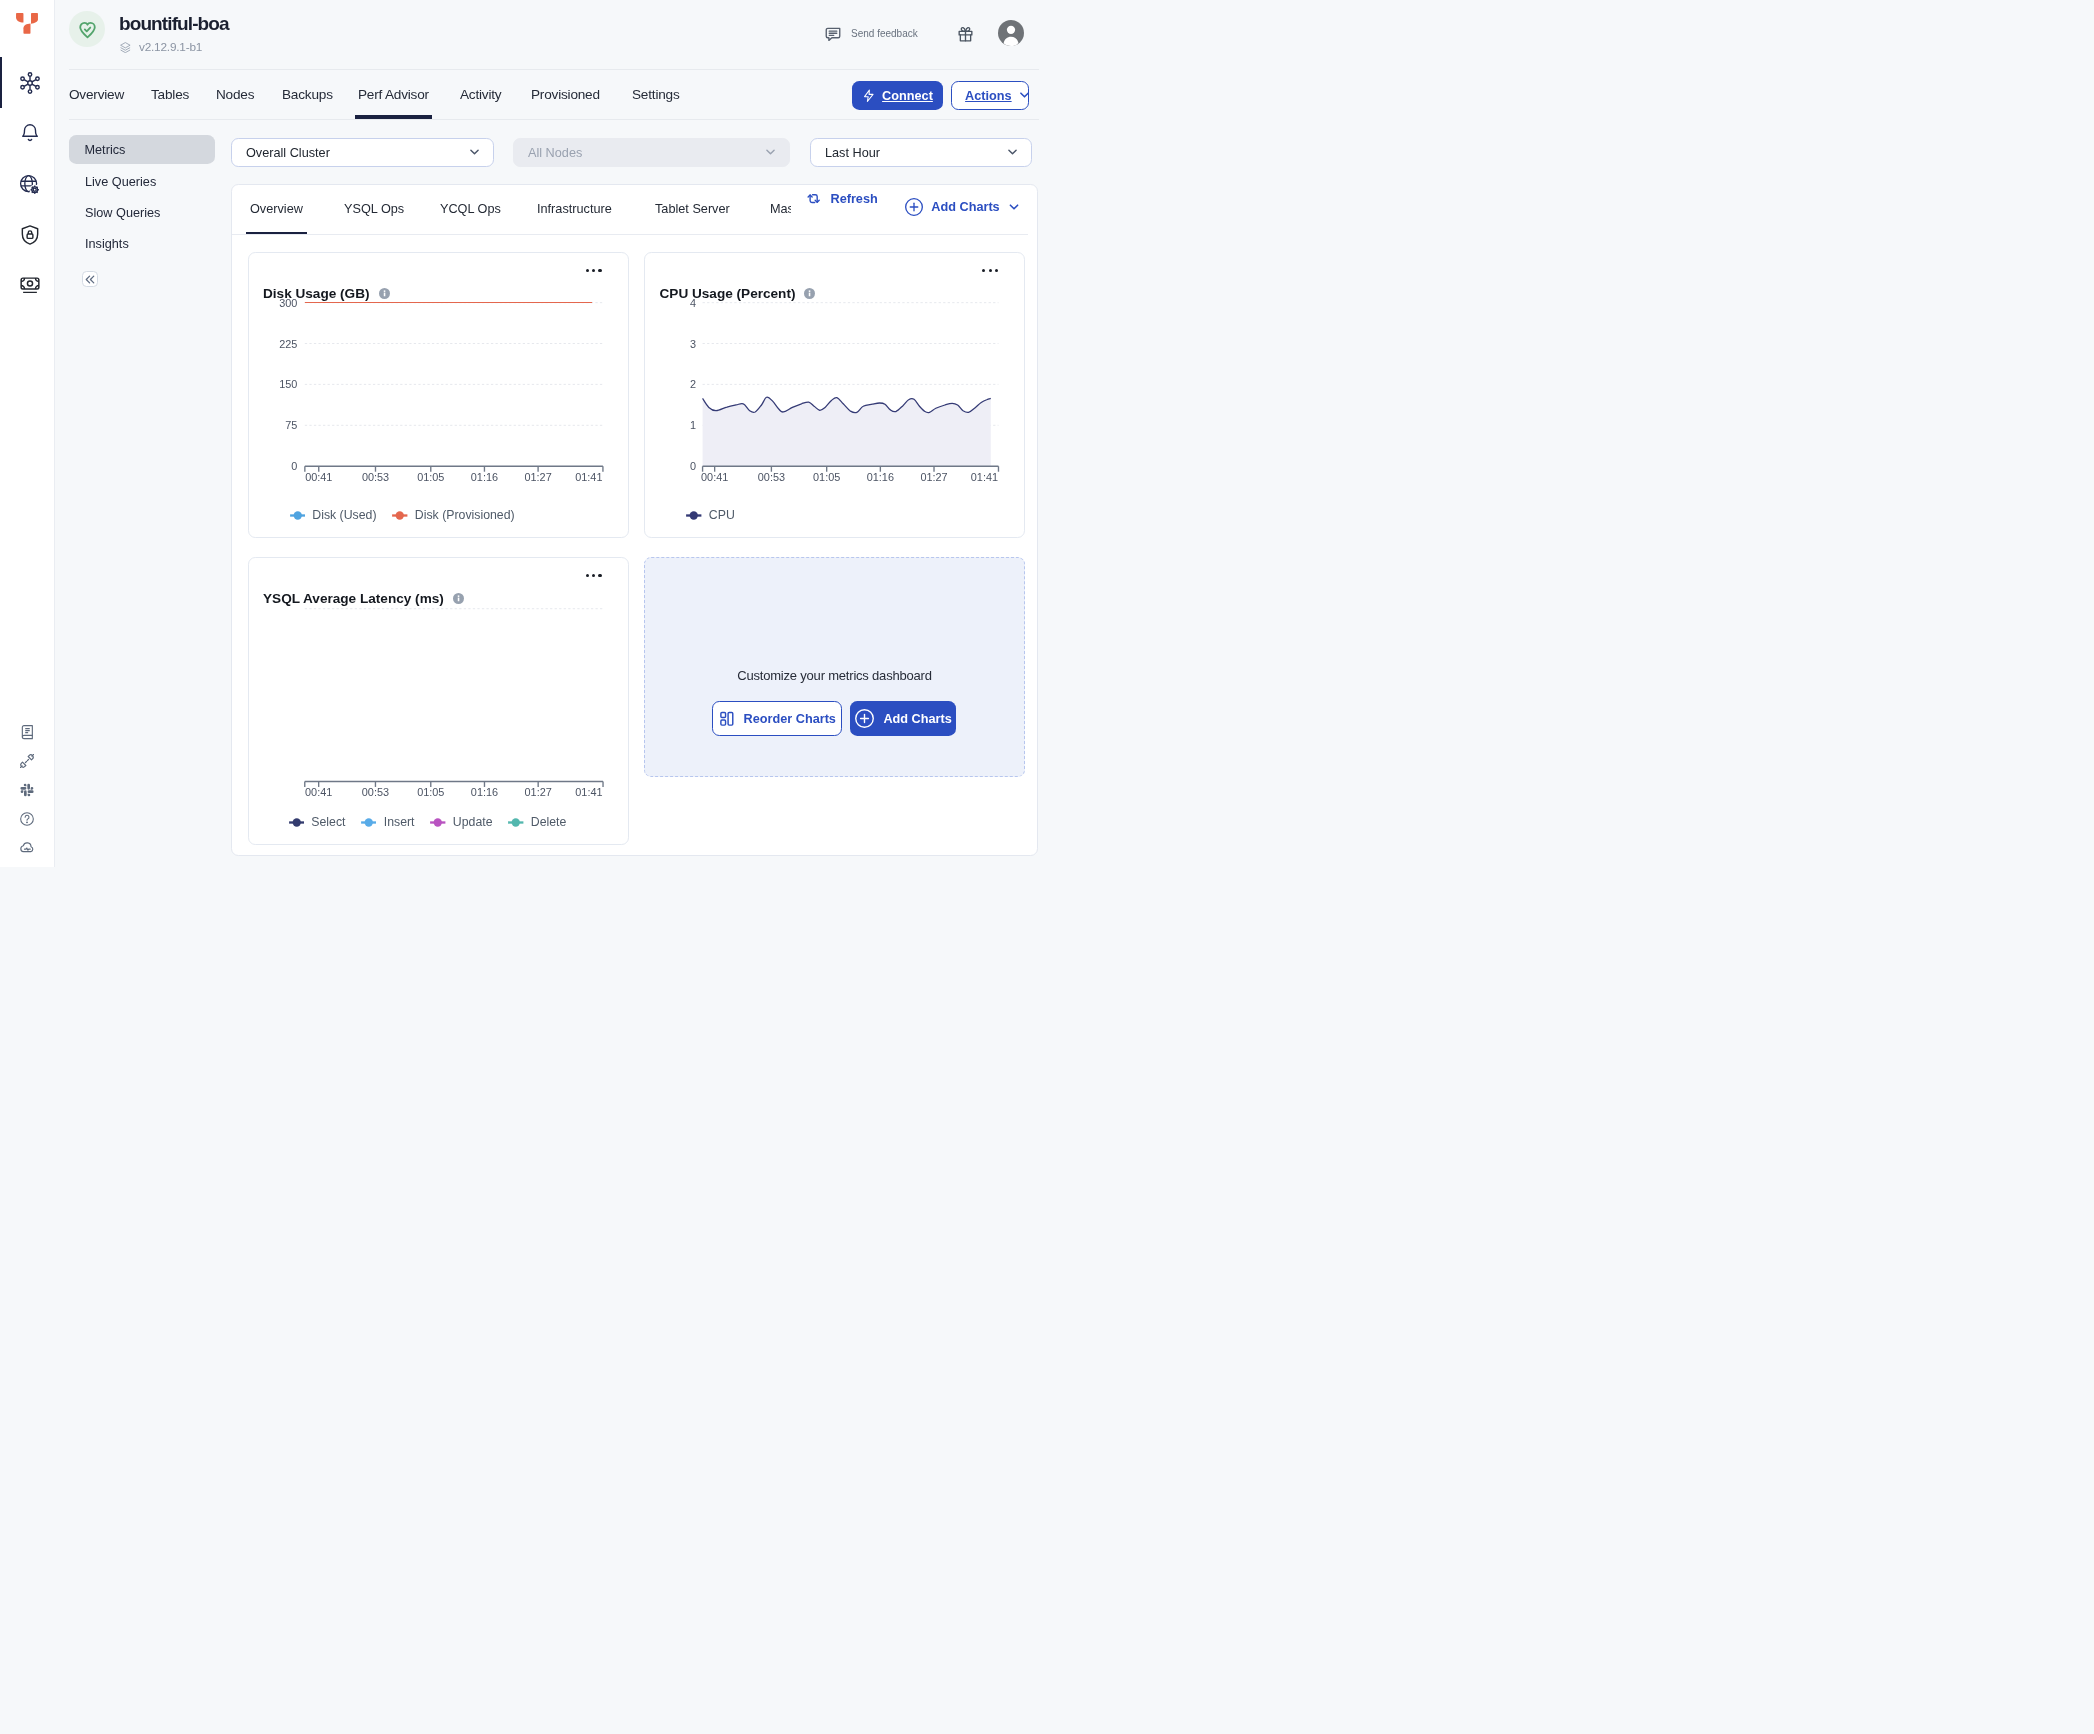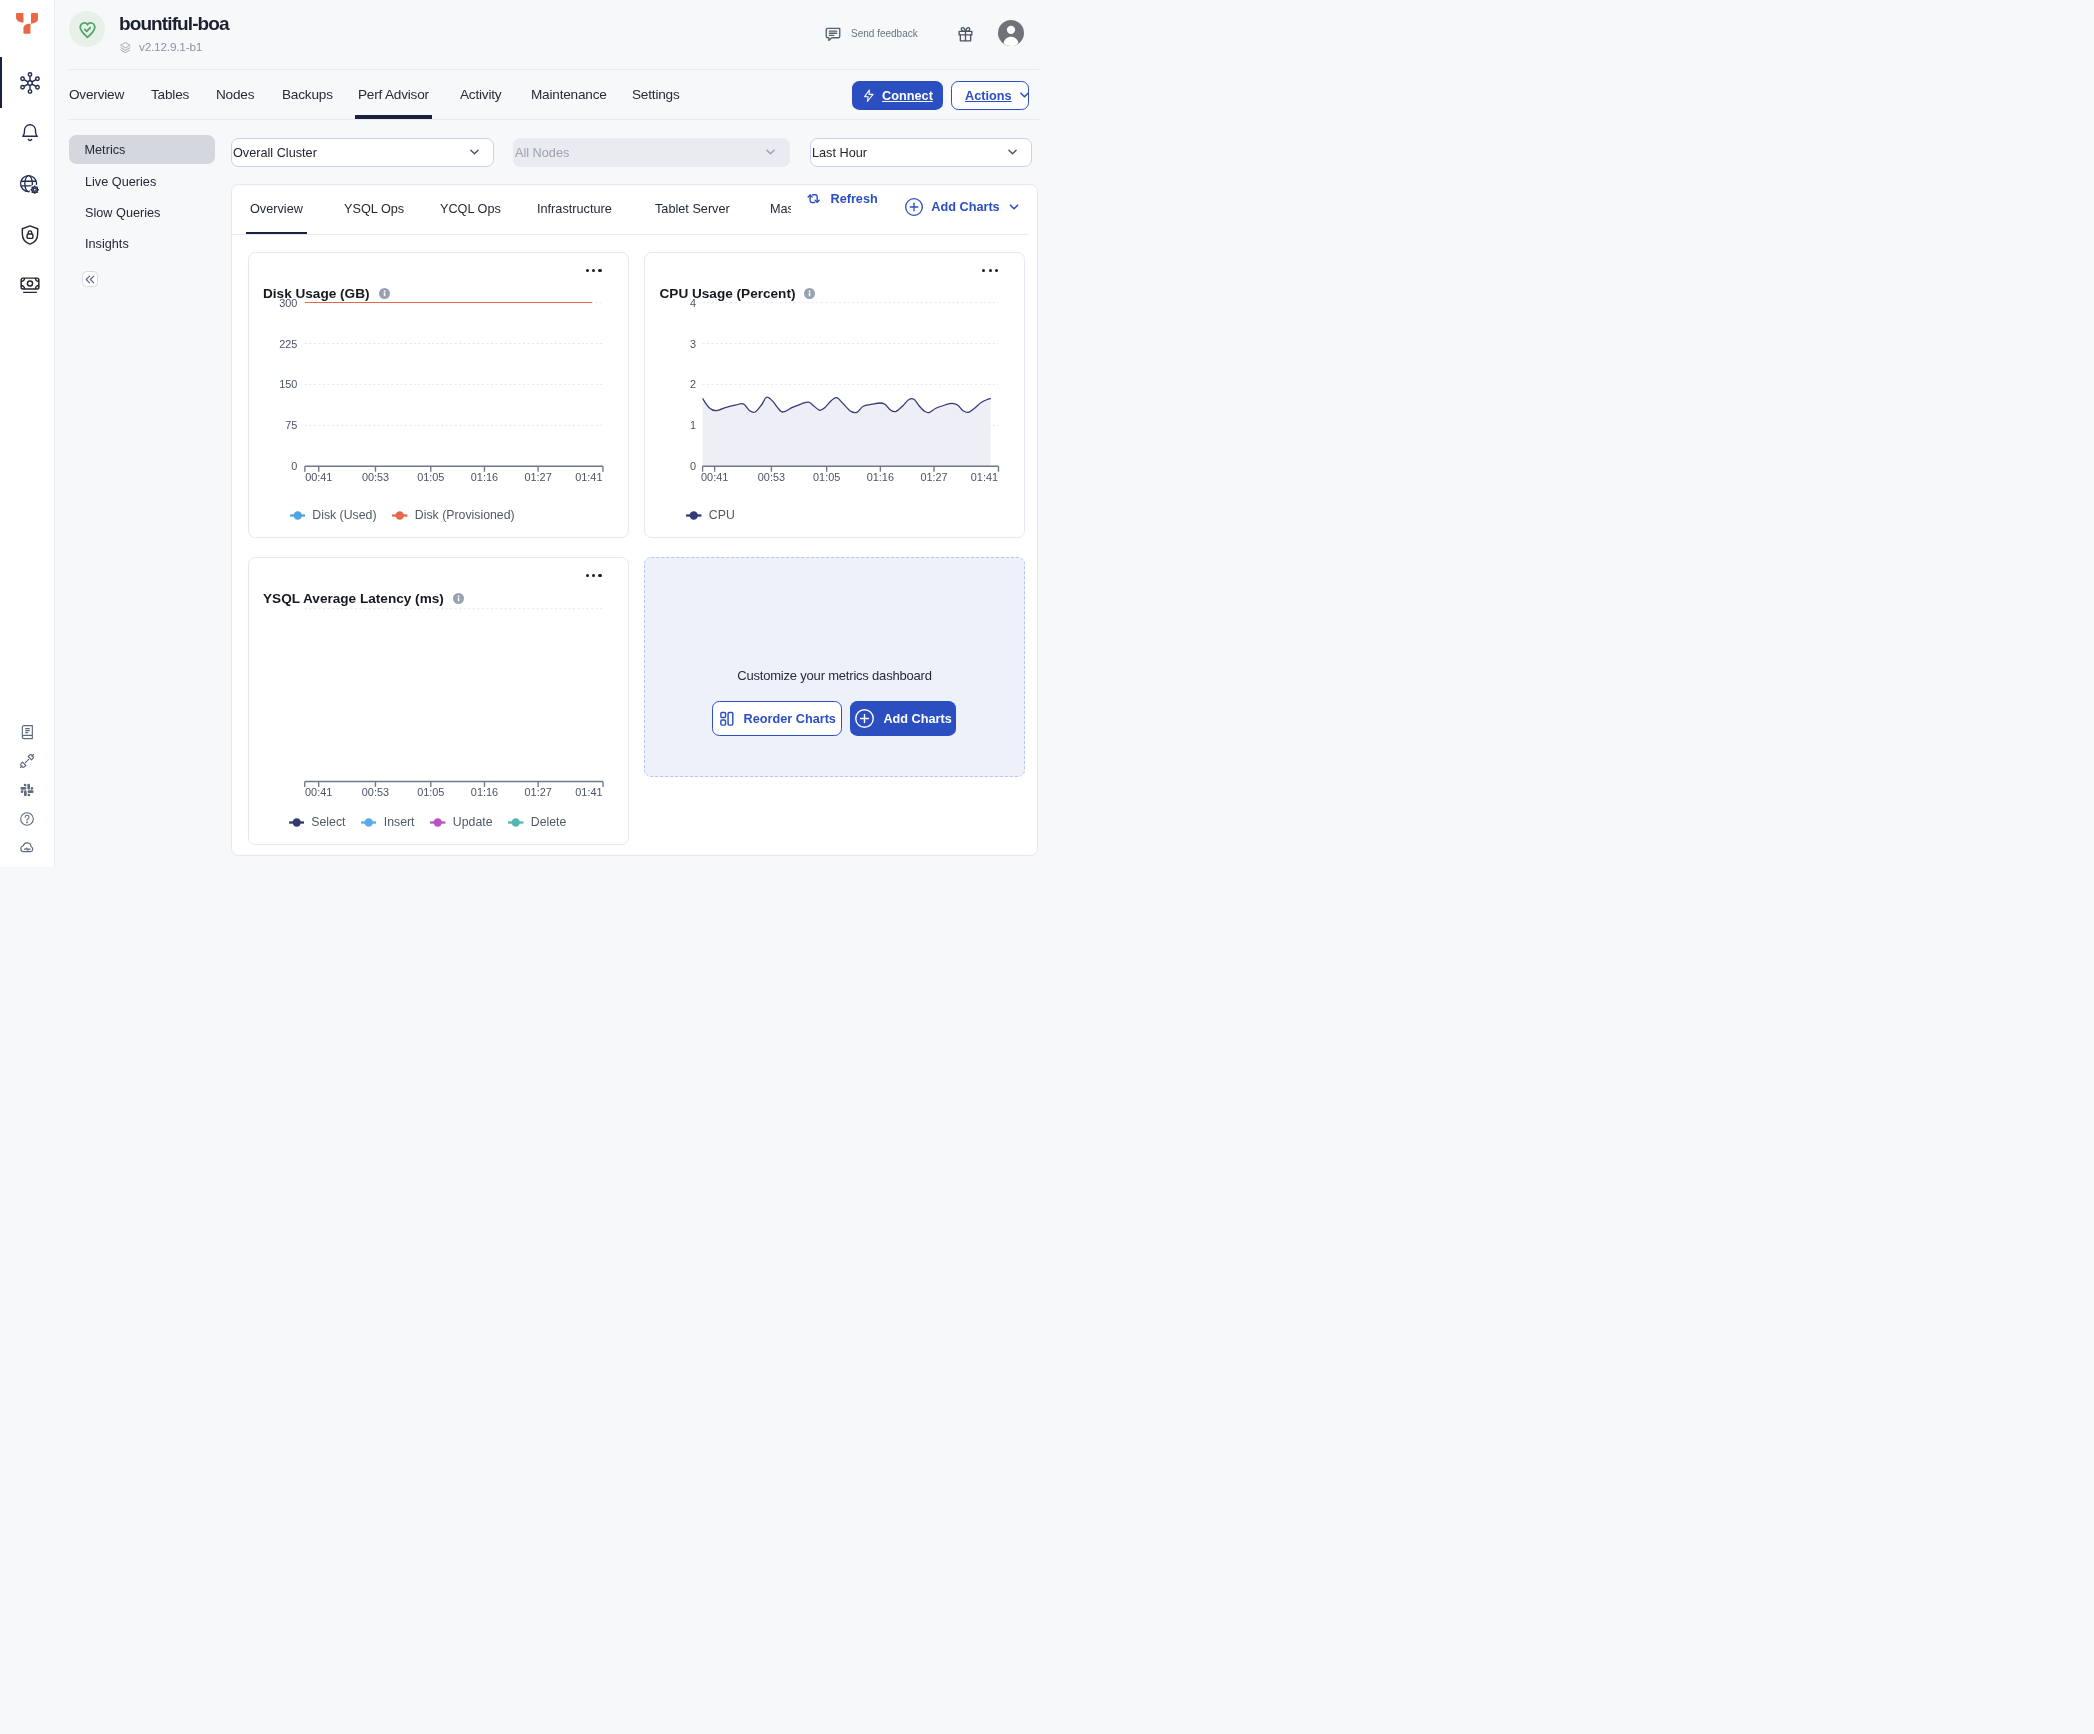--- a/index.html
+++ b/index.html
@@ -23,21 +23,21 @@
 #navtabs .t { position:absolute; top:0; }
 #navtabs .act::after { content:""; position:absolute; left:-2.7px; right:-2.7px; top:28px; height:3.6px; background:#1A2140; }
 .btn { position:absolute; top:81px; height:29px; border-radius:7.3px; display:flex; align-items:center; justify-content:center; font-size:12.7px; font-weight:700;text-decoration:underline; }
 #connect { left:852px; width:91px; background:#2B4EC1; color:#fff; gap:6.4px; }
 #actions { left:951px; width:78px; background:#fff; border:0.9px solid #2B4EC1; color:#2B4EC1; gap:7.3px;padding-left:15px; }
 
 #pill { position:absolute; left:69px; top:135px; width:146px; height:29px; border-radius:7.3px; background:#D4D8DE; display:flex; align-items:center; padding-left:15.5px; font-size:12.7px; color:#23293A; }
 .mitem { position:absolute; left:85px; font-size:12.7px; color:#23293A; }
 #collapse { position:absolute; left:82px; top:271px; width:16.4px; height:16.4px; border:0.9px solid #D4DBE4; border-radius:4.5px; background:#fff; display:flex; align-items:center; justify-content:center; }
 
-.sel { position:absolute; top:138px; height:29px; border-radius:7.3px; background:#fff; border:0.9px solid #C7D1EC; display:flex; align-items:center; padding:0 9px 0 1px; font-size:12.7px; color:#20262F; }
+.sel { position:absolute; top:138px; height:29px; border-radius:7.3px; background:#fff; border:0.9px solid #C7D1EC; display:flex; align-items:center; padding:0 9px 0 14px; font-size:12.7px; color:#20262F; }
 .sel .chev { margin-left:auto; margin-right:4.5px; display:flex; }
 #sel2 { background:#E9EBF0; border-color:#E9EBF0; color:#9AA2B0; }
 
 #card { position:absolute; left:231px; top:184px; width:807px; height:672px; background:#fff; border:0.9px solid #E4E8F0; border-radius:7.3px; }
 #ctabs { position:absolute; left:0; top:0; width:796px; height:50px; border-bottom:0.9px solid #E8EBF1; }
 .ctab { position:absolute; top:17.3px; font-size:12.7px; color:#242A35; }
 #ctabact::after { content:""; position:absolute; left:-4.5px; right:-4.5px; bottom:-18px; height:2.7px; background:#1A2140; }
 #mastab { overflow:hidden; width:21px; white-space:nowrap; }
 #refresh { position:absolute; left:573px; top:5px; display:flex; align-items:center; gap:8.2px; color:#2B4EC1; font-size:12.7px; font-weight:700; }
 #addch { position:absolute; left:672px; top:11.8px; display:flex; align-items:center; gap:7.3px; color:#2B4EC1; font-size:12.7px; font-weight:700; }
@@ -194,21 +194,21 @@
   </div>
 <div class="hr" style="top:69px"></div>
 <div class="hr" style="top:119px"></div>
 <div id="navtabs">
   <div class="t" style="left:69px">Overview</div>
   <div class="t" style="left:151px">Tables</div>
   <div class="t" style="left:216px">Nodes</div>
   <div class="t" style="left:282px">Backups</div>
   <div class="t act" style="left:358px">Perf Advisor</div>
   <div class="t" style="left:460px">Activity</div>
-  <div class="t" style="left:531px">Maintenance</div>
+  <div class="t" style="left:531px">Provisioned</div>
   <div class="t" style="left:632px">Settings</div>
 </div>
 <div id="connect" class="btn"><span style="display:flex">
       <svg width="13.6" height="13.6" viewBox="0 0 24 24" fill="none" stroke="#fff" stroke-width="1.8" stroke-linejoin="round">
         <path d="M13 2 L4.5 13.5 H11 L9.5 22 L19.5 9.5 H12.5 Z"></path>
       </svg>
     </span>Connect</div>
 <div id="actions" class="btn">Actions<span style="display:flex">
       <svg width="11" height="6.4" viewBox="0 0 12 8" fill="none" stroke="#2B4EC1" stroke-width="2" stroke-linecap="round" stroke-linejoin="round">
         <path d="M1.5 1.5 L6 6 L10.5 1.5"></path>

